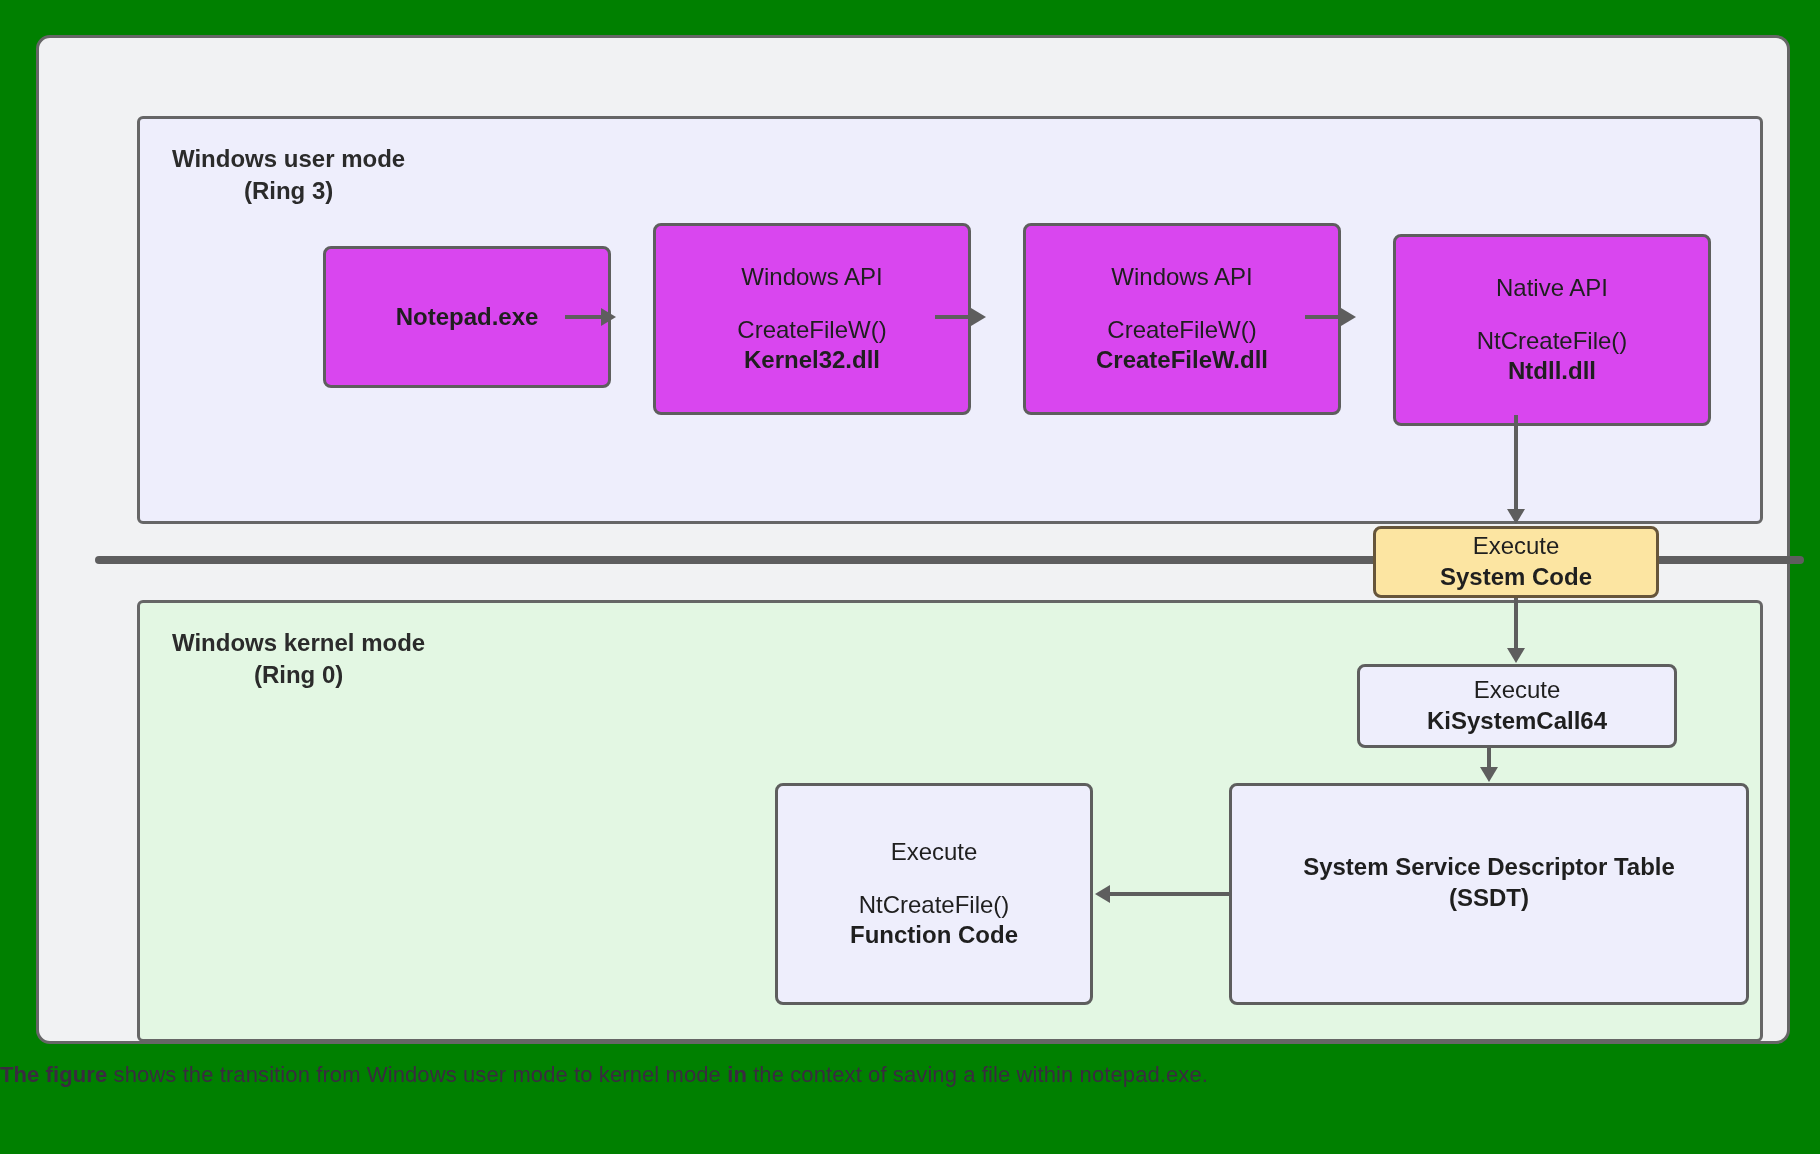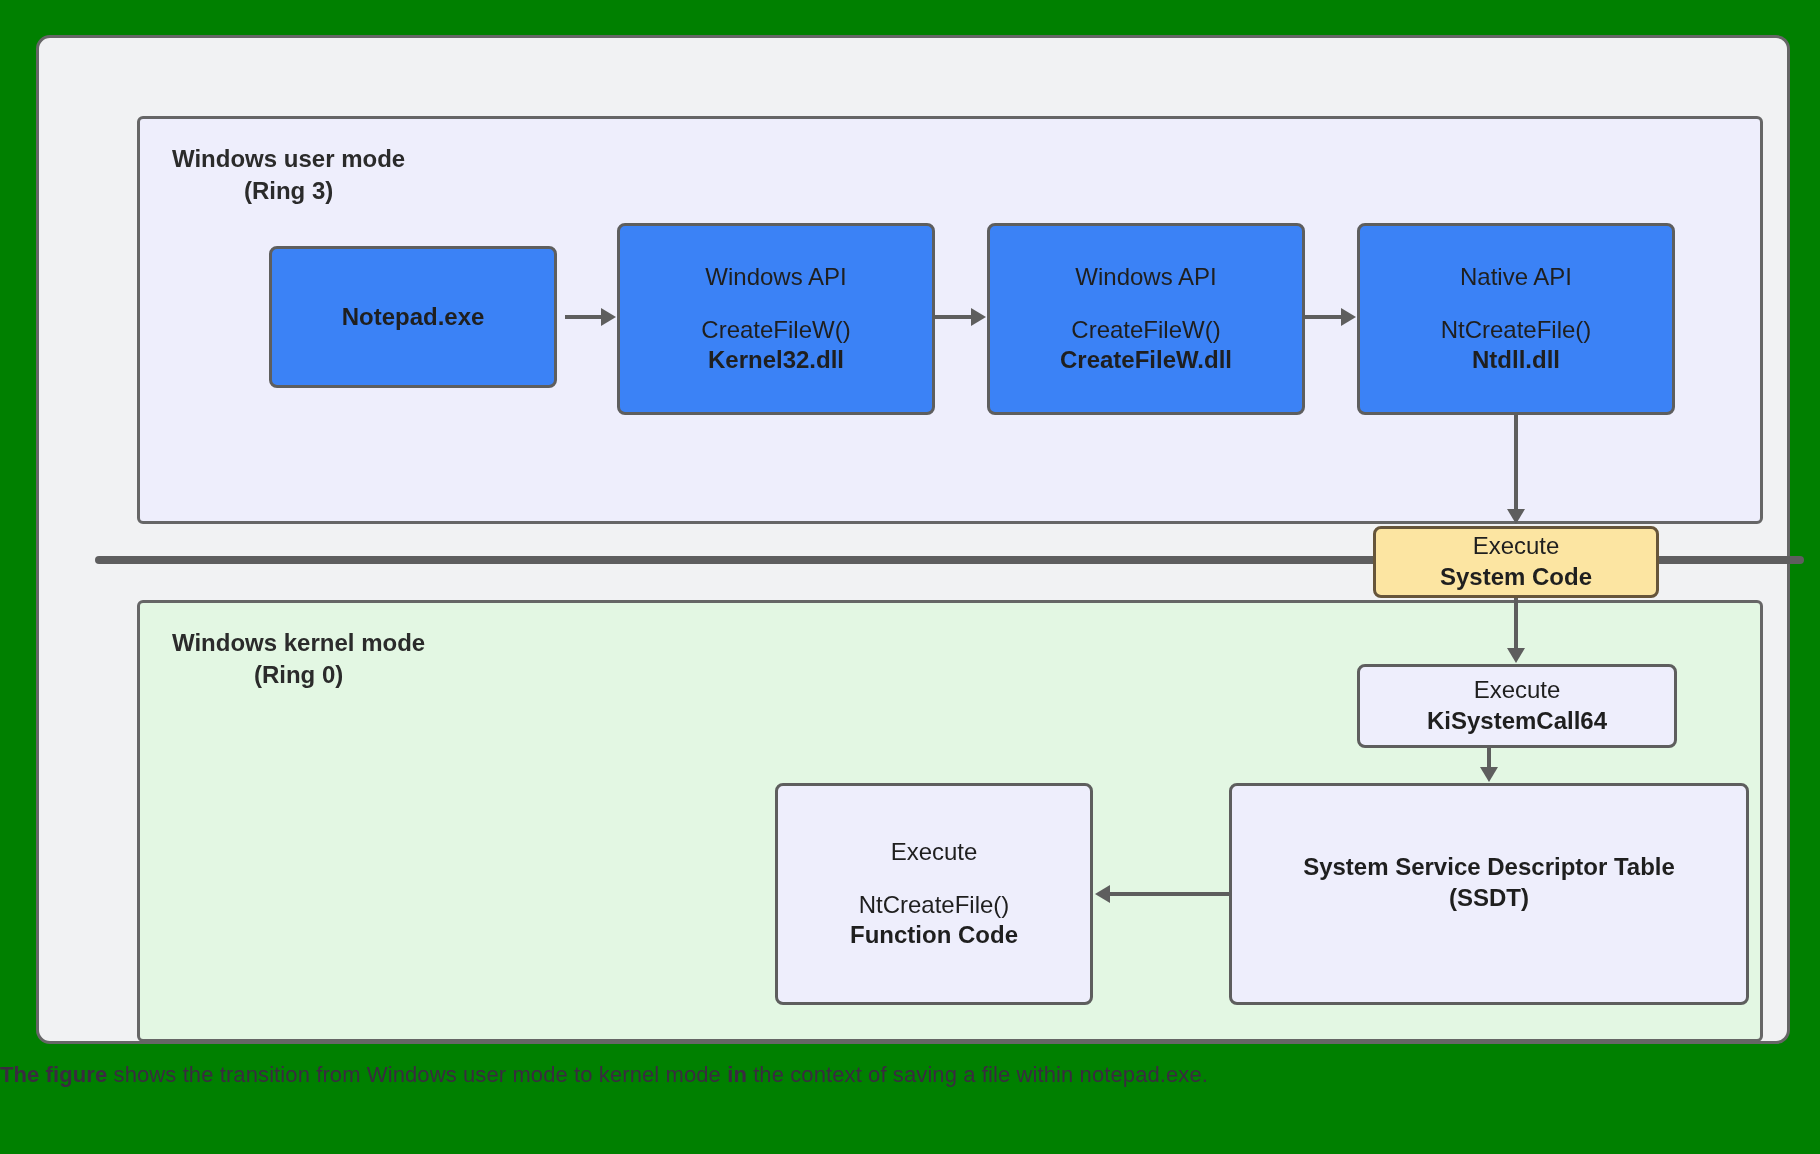--- a/index.html
+++ b/index.html
@@ -90,29 +90,29 @@
     text-align: center;
     color: #1f1f1f;
     font-size: 24px;
     line-height: 1.28;
   }
   .node .l1 { white-space: pre-line; }
   .node .l2 { white-space: pre-line; }
   .node .gap { height: 22px; }
   .node .bold { font-weight: bold; }
 
-  .green   { background: #3b82f6; }
+  .green   { background: #d946ef; margin-left: 36px; }
   .lav     { background: #eeeefc; }
   .yellow  { background: #fce5a2; border-color: #66553a; }
 
   
-  #node-notepad   { left: 230px; top: 208px;  width: 288px;  height: 142px; }
+  #node-notepad   { left: 248px; top: 208px;  width: 288px;  height: 142px; }
   #node-kernel32  { left: 578px; top: 185px;  width: 318px;  height: 192px; }
   #node-kernelbase{ left: 948px; top: 185px;  width: 318px;  height: 192px; }
-  #node-ntdll     { left: 1318px; top: 185px; width: 318px;  height: 192px; }
+  #node-ntdll     { left: 1318px; top: 196px; width: 318px;  height: 192px; }
 
   
   #node-syscall   { left: 1334px; top: 488px; width: 286px;  height: 72px; z-index: 5; }
 
   
   #node-kisyscall { left: 1318px; top: 626px; width: 320px;  height: 84px; }
   #node-ssdt      { left: 1190px; top: 745px; width: 520px;  height: 222px; }
   #node-funccode  { left: 736px;  top: 745px; width: 318px;  height: 222px; }
 
   

